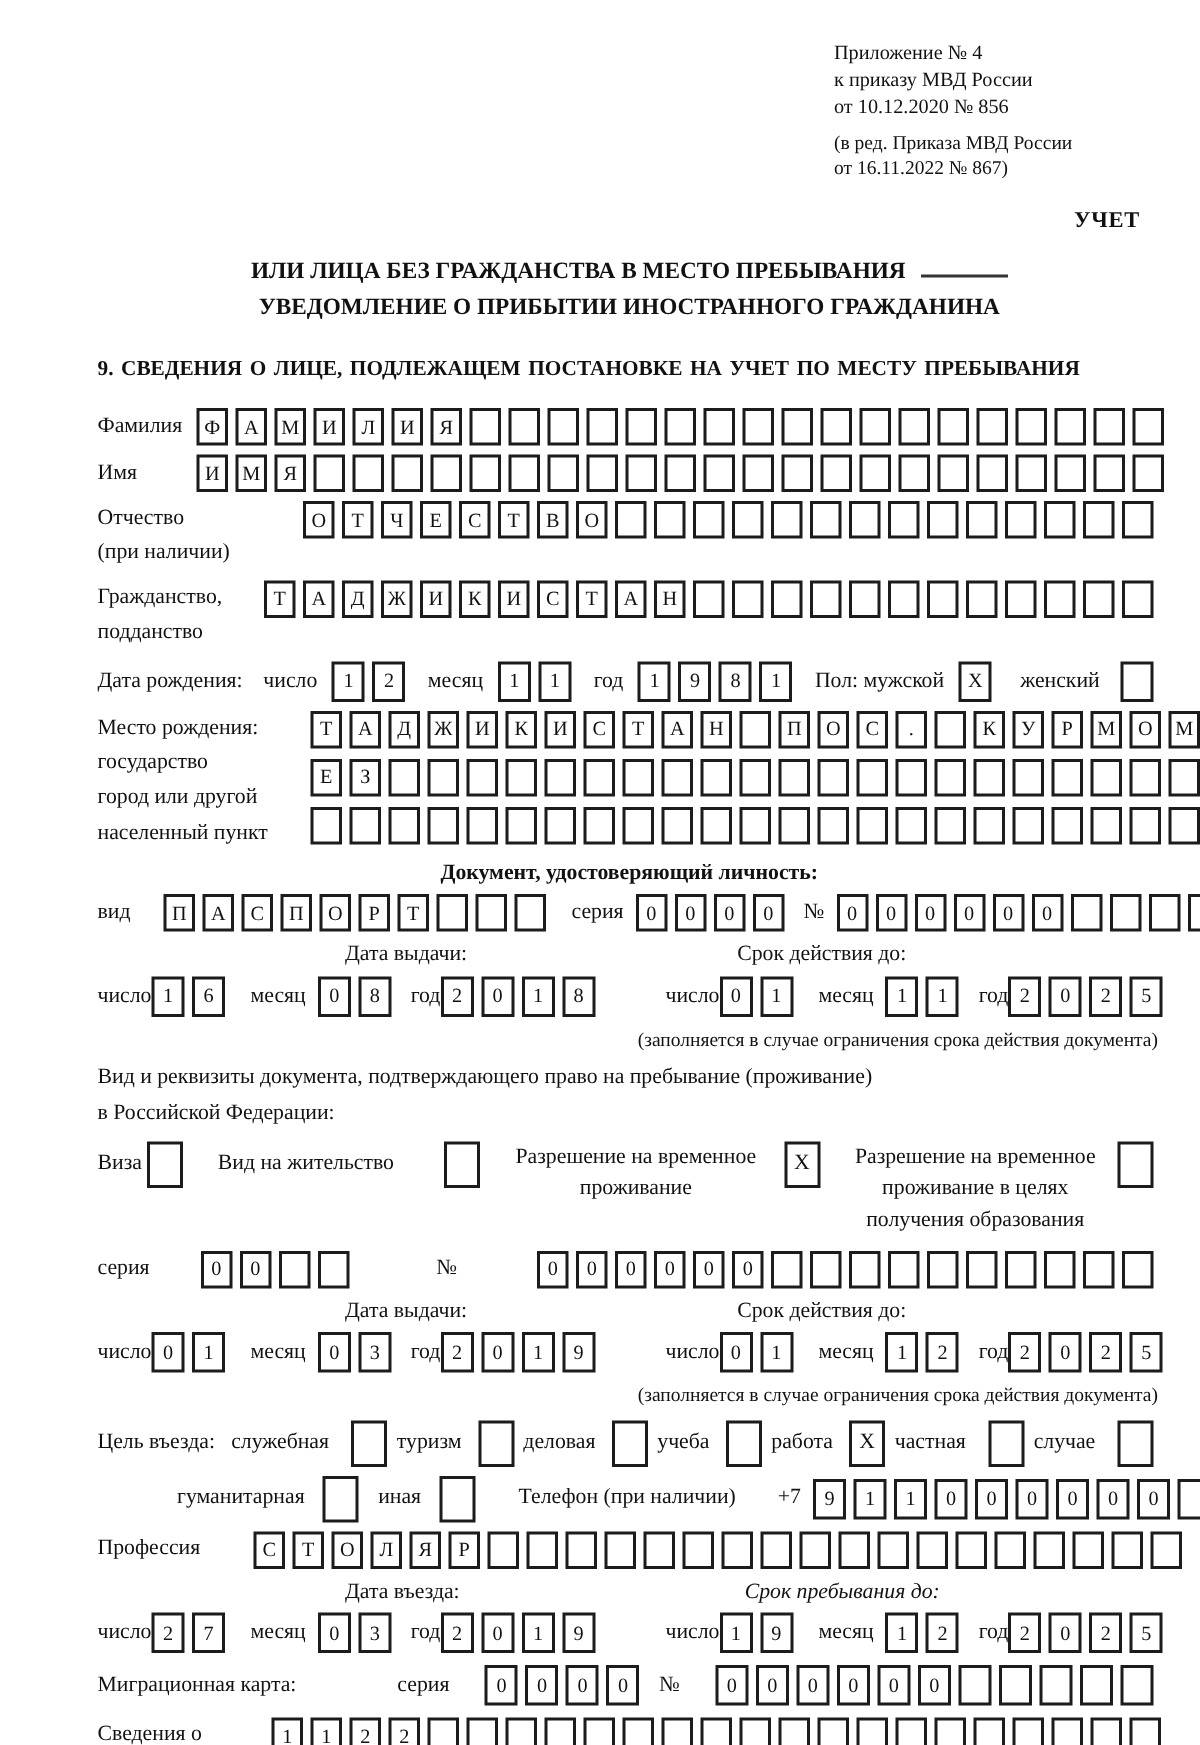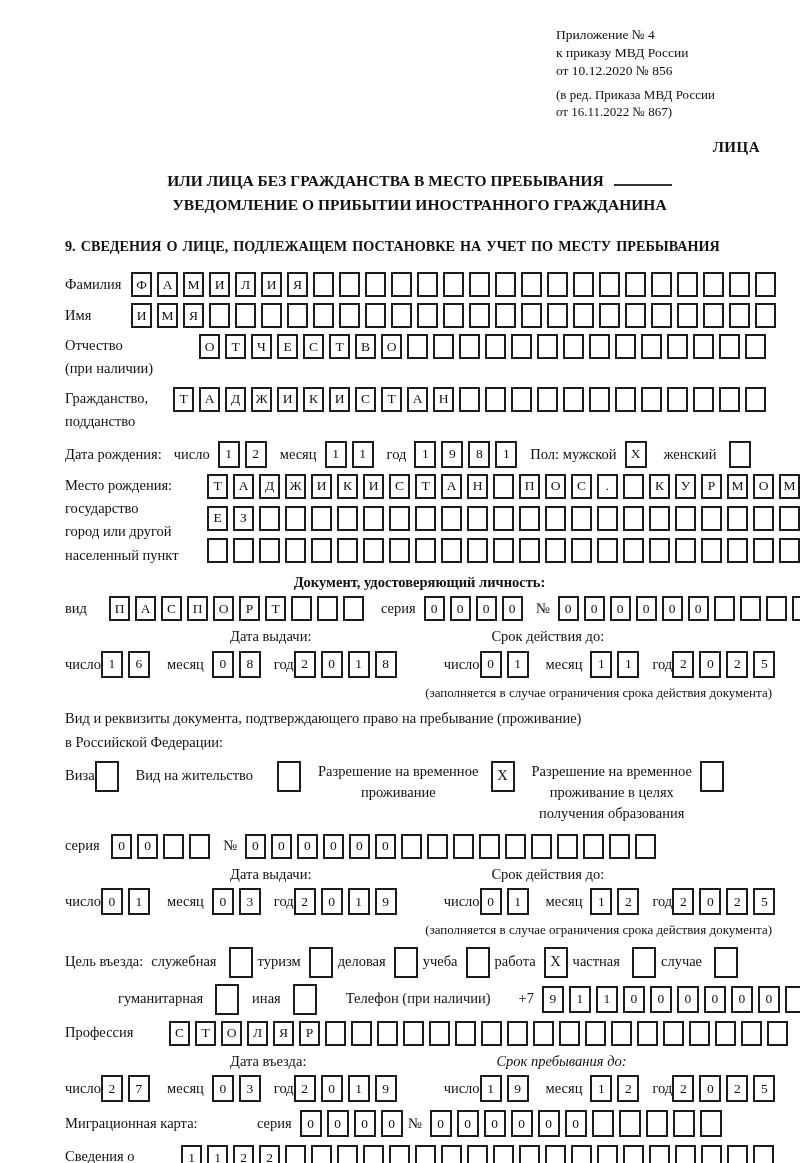--- a/index.html
+++ b/index.html
@@ -8,21 +8,21 @@
     padding:26px 26px 20px 65px;
     font-family:"Liberation Serif","DejaVu Serif",serif;
     color:#111;font-size:14.5px;line-height:1.35;
   }
   .hdr{margin-left:auto;width:218px;font-size:13.5px;}
   .hdr .sub{font-size:13px;margin-top:5px;}
   .forma{text-align:right;padding-right:14px;font-weight:bold;font-size:15px;margin-top:16px;letter-spacing:.5px;}
   .title{ text-align:center;font-weight:bold;font-size:15.5px;margin-top:12px;line-height:1.55;}
   .t-underline{display:inline-block;width:58px;border-bottom:2px solid #333;height:13px;margin-left:10px;}
   .sec{font-weight:bold;font-size:14.2px;margin:20px 0 16px 0;word-spacing:1.5px;}
-  .row{display:flex;align-items:center;margin-bottom:6px;}
+  .row{display:flex;align-items:center;margin-bottom:6px;justify-content:space-between;}
   .row.top{align-items:flex-start;}
   .lbl{flex:none;}
   .cells{display:inline-flex;flex:none;}
   .cell{
     display:inline-flex;align-items:center;justify-content:center;flex:none;
     width:21px;height:25px;border:2px solid #1c1c1c;margin-right:5px;
     font-size:13.5px;box-sizing:border-box;background:#fff;
   }
   .cell.d{width:22px;height:27px;}
   .cell.big{width:24px;height:31px;font-size:14.5px;}
@@ -39,21 +39,21 @@
 <div class="hdr">
   <div>Приложение № 4</div>
   <div>к приказу МВД России</div>
   <div>от 10.12.2020 № 856</div>
   <div class="sub">
     <div>(в ред. Приказа МВД России</div>
     <div>от 16.11.2022 № 867)</div>
   </div>
 </div>
 
-<div class="forma">ЛИЦА</div>
+<div class="forma">УЧЕТ</div>
 
 <div class="title">
   <div>
     <span>ИЛИ ЛИЦА БЕЗ ГРАЖДАНСТВА В МЕСТО ПРЕБЫВАНИЯ</span><span class="t-underline"></span>
   </div>
   <div>УВЕДОМЛЕНИЕ О ПРИБЫТИИ ИНОСТРАННОГО ГРАЖДАНИНА</div>
 </div>
 
 <div class="sec">9. СВЕДЕНИЯ О ЛИЦЕ, ПОДЛЕЖАЩЕМ ПОСТАНОВКЕ НА УЧЕТ ПО МЕСТУ ПРЕБЫВАНИЯ</div>
 

